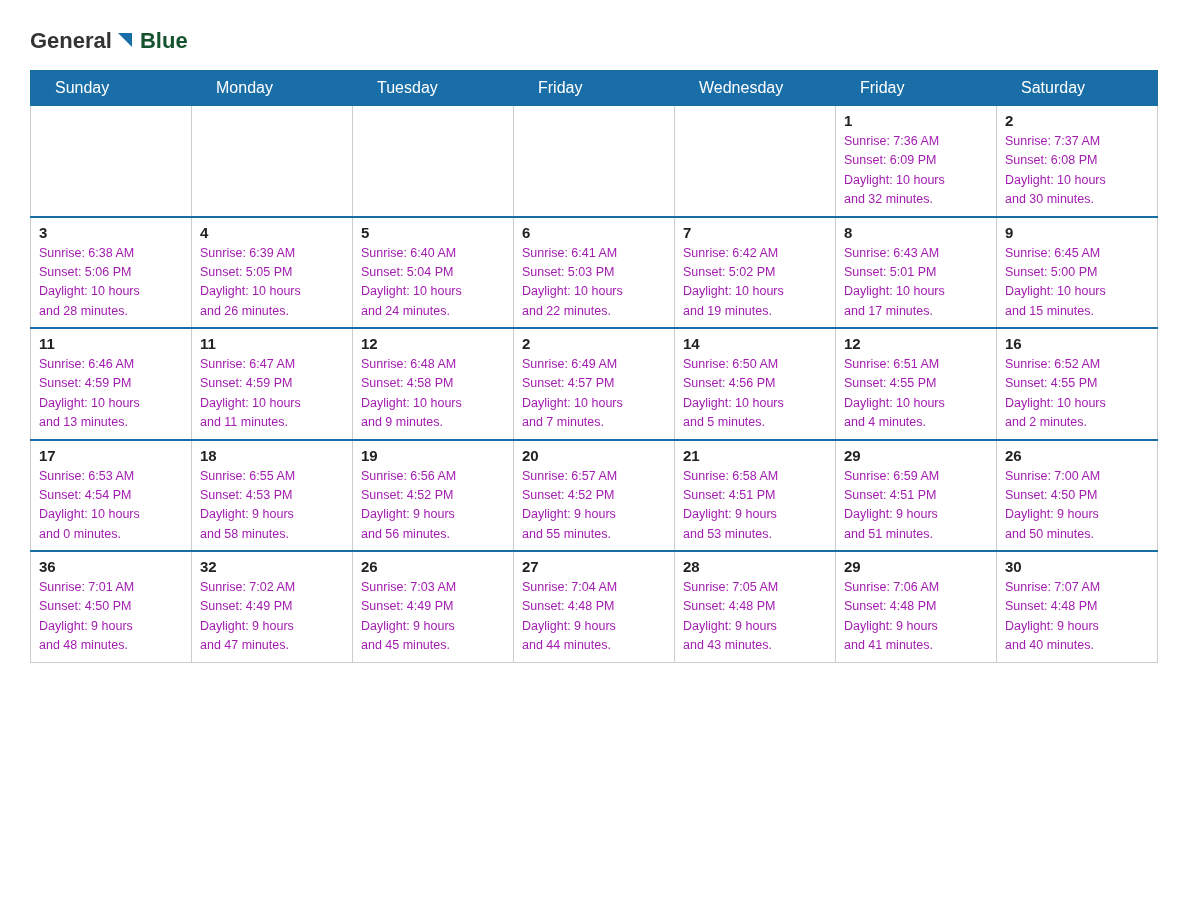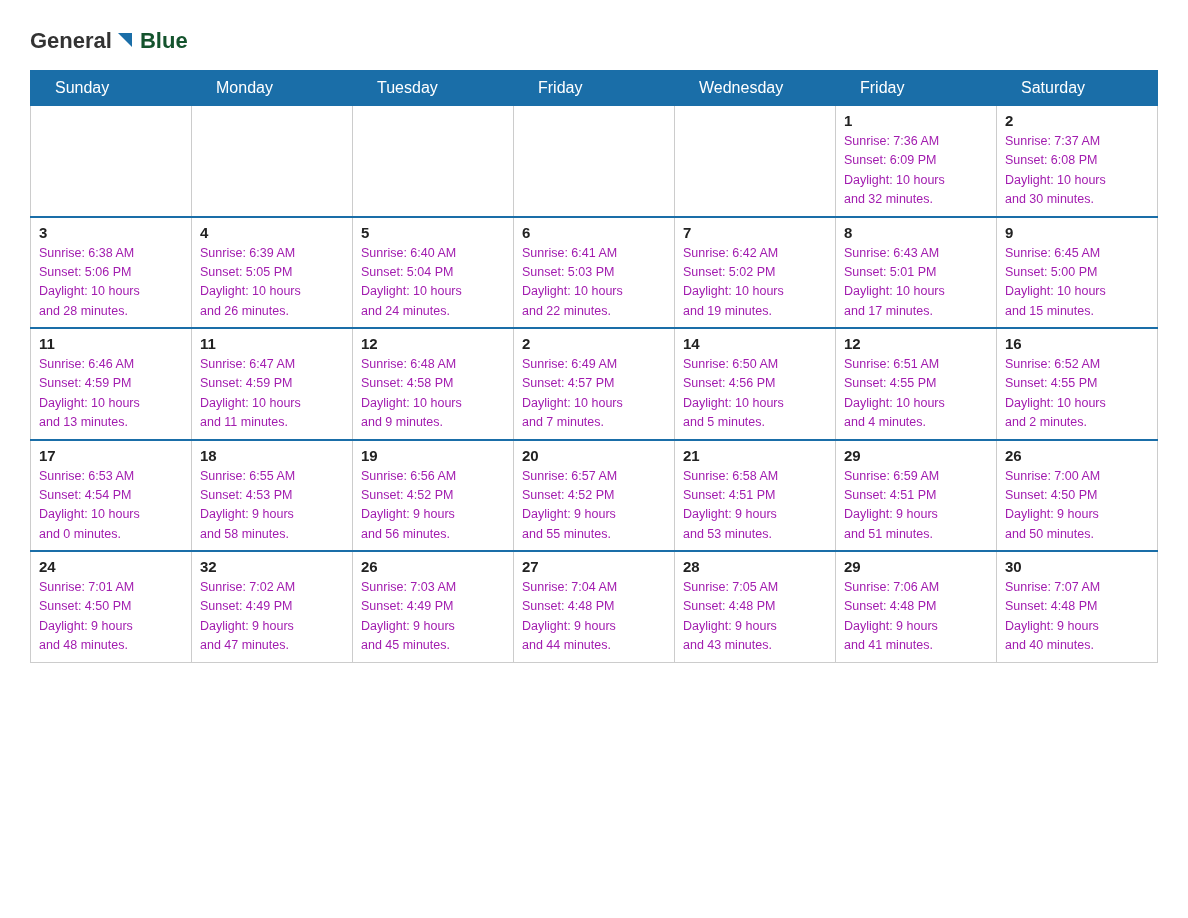--- a/index.html
+++ b/index.html
@@ -226,21 +226,21 @@
           <span class="day-number">29</span>
           <div class="day-info">Sunrise: 6:59 AM<br>Sunset: 4:51 PM<br>Daylight: 9 hours<br>and 51 minutes.</div>
         </td>
         <td>
           <span class="day-number">26</span>
           <div class="day-info">Sunrise: 7:00 AM<br>Sunset: 4:50 PM<br>Daylight: 9 hours<br>and 50 minutes.</div>
         </td>
       </tr>
       <tr>
         <td>
-          <span class="day-number">24</span>
+          <span class="day-number">36</span>
           <div class="day-info">Sunrise: 7:01 AM<br>Sunset: 4:50 PM<br>Daylight: 9 hours<br>and 48 minutes.</div>
         </td>
         <td>
           <span class="day-number">32</span>
           <div class="day-info">Sunrise: 7:02 AM<br>Sunset: 4:49 PM<br>Daylight: 9 hours<br>and 47 minutes.</div>
         </td>
         <td>
           <span class="day-number">26</span>
           <div class="day-info">Sunrise: 7:03 AM<br>Sunset: 4:49 PM<br>Daylight: 9 hours<br>and 45 minutes.</div>
         </td>

